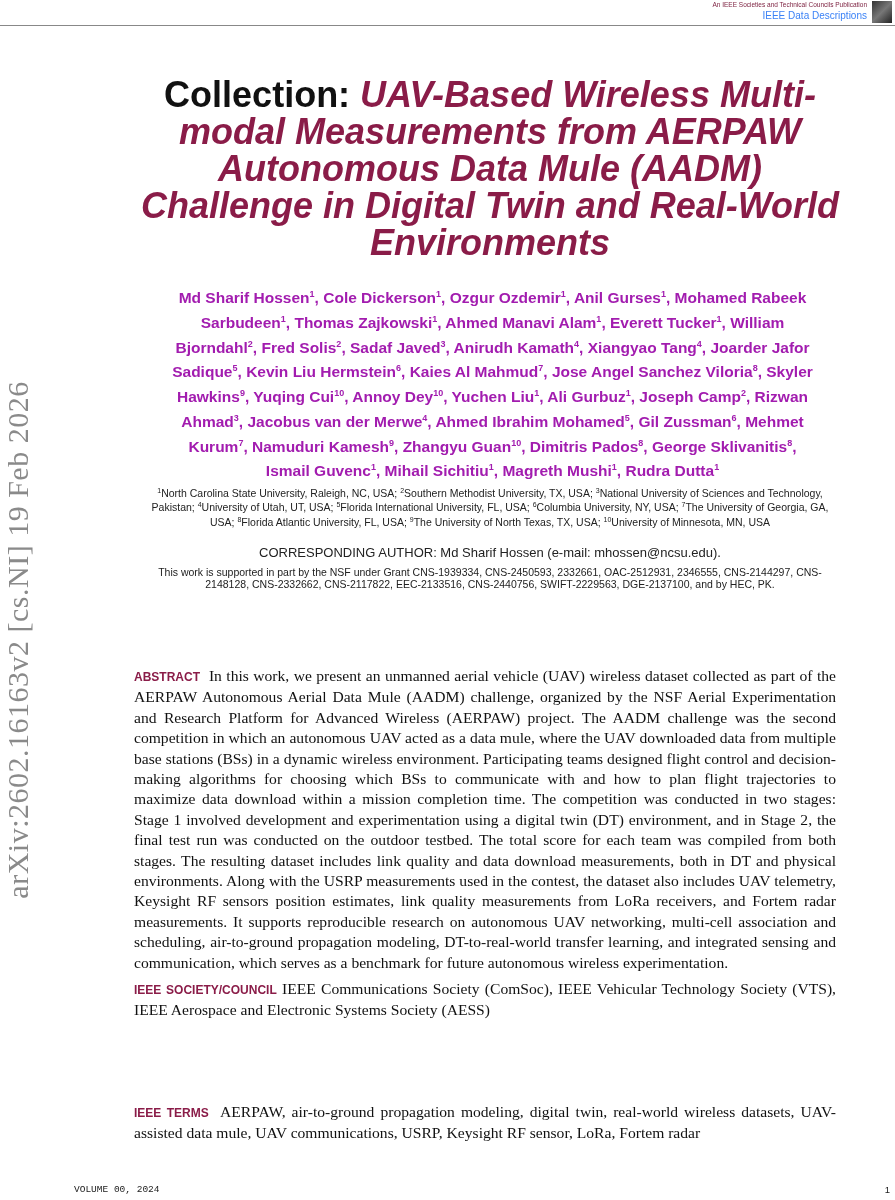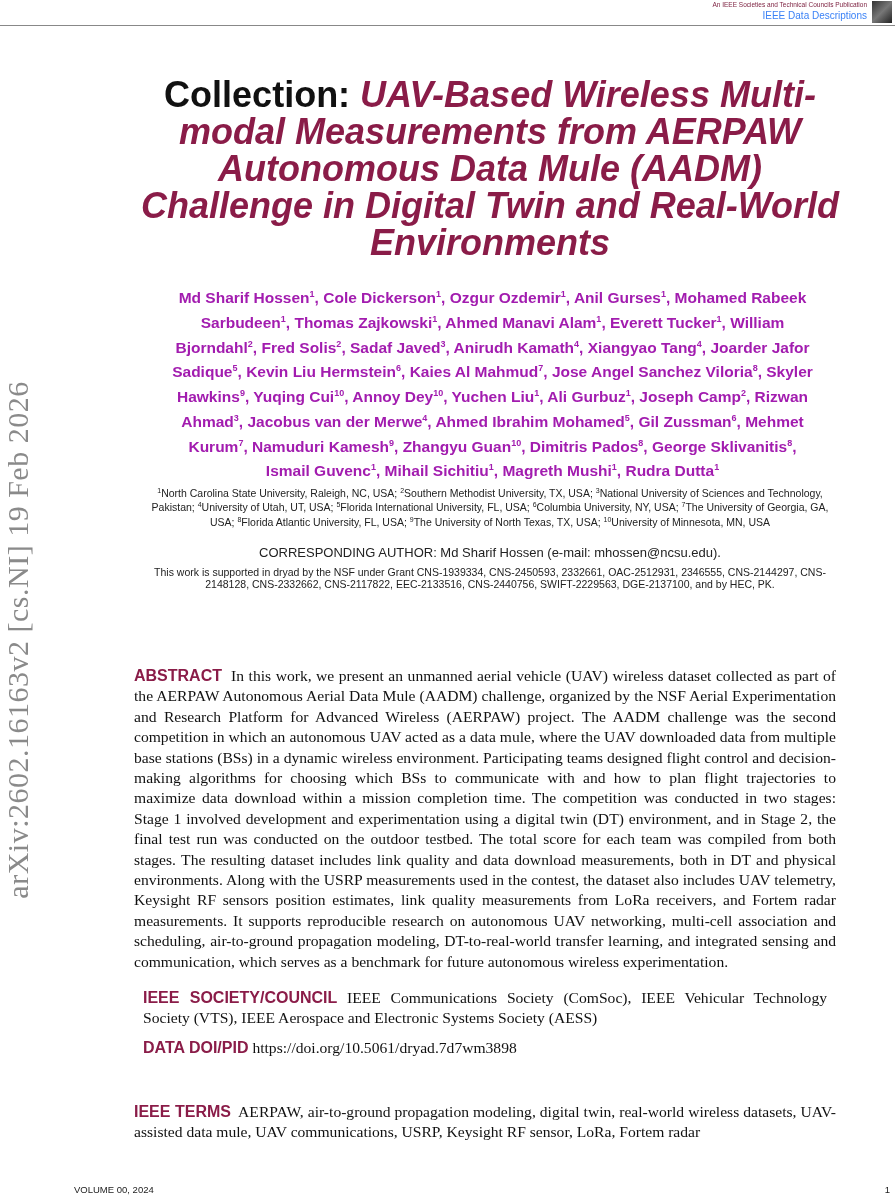--- a/index.html
+++ b/index.html
@@ -14,25 +14,25 @@
     .title { position: absolute; left: 140px; top: 76px; width: 700px; text-align: center; font-family: "Liberation Sans", sans-serif; font-weight: bold; font-size: 36px; line-height: 37px; }
     .title .prefix { color: #111; font-style: normal; }
     .title .main { color: #8a1c48; font-style: italic; }
     .authors { position: absolute; left: 165px; top: 284px; width: 655px; text-align: center; font-family: "Liberation Sans", sans-serif; font-weight: bold; font-size: 15.5px; line-height: 21.6px; color: #a21caf; }
     .authors sup { font-size: 9px; }
     .affil { position: absolute; left: 150px; top: 484px; width: 680px; text-align: center; font-family: "Liberation Sans", sans-serif; font-size: 10.5px; line-height: 12px; color: #222; }
     .affil sup { font-size: 7px; }
     .corr { position: absolute; left: 150px; top: 545px; width: 680px; text-align: center; font-family: "Liberation Sans", sans-serif; font-size: 13px; color: #222; }
     .funding { position: absolute; left: 150px; top: 566px; width: 680px; text-align: center; font-family: "Liberation Sans", sans-serif; font-size: 10.5px; line-height: 12px; color: #222; }
     .abstract { position: absolute; left: 134px; top: 666px; width: 702px; text-align: justify; font-size: 15.6px; line-height: 20.4px; color: #111; }
-    .kw { font-family: "Liberation Sans", sans-serif; font-weight: bold; color: #8a1c48; font-size: 16px; }
+    .kw { font-family: "Liberation Sans", sans-serif; font-weight: bold; color: #8a1c48; font-size: 12px; }
     .meta-block { position: absolute; left: 134px; top: 979px; width: 702px; text-align: justify; font-size: 15.6px; line-height: 20.4px; }
-    .meta-block p { margin: 9px; }
+    .meta-block p { margin: 0; }
     .index-terms { position: absolute; left: 134px; top: 1102px; width: 702px; text-align: justify; font-size: 15.6px; line-height: 20.4px; }
-    .footer-left { position: absolute; left: 74px; top: 1184px; font-family: Liberation Sans, sans-serif; font-size: 9.5px; color: #222; }
+    .footer-left { position: absolute; left: 74px; top: 1184px; font-family: Liberation Mono, monospace; font-size: 9.5px; color: #222; }
     .footer-right { position: absolute; right: 5px; top: 1184px; font-family: "Liberation Sans", sans-serif; font-size: 9.5px; color: #222; }
   </style>
 </head>
 <body>
 
 <div class="brand">
   <div class="brand-sub">An IEEE Societies and Technical Councils Publication</div>
   <div class="brand-main" style="margin-right:0;">IEEE Data Descriptions</div>
 </div>
 <div class="brand-thumb"></div>
@@ -45,35 +45,31 @@
 <h1 class="title" style="margin:0;">
   <span class="prefix">Collection: </span><span class="main">UAV-Based Wireless Multi-modal Measurements from AERPAW Autonomous Data Mule (AADM) Challenge in Digital Twin and Real-World Environments</span>
 </h1>
 
 <div class="authors" id="authors"><span>Md Sharif Hossen<sup>1</sup></span>, <span>Cole Dickerson<sup>1</sup></span>, <span>Ozgur Ozdemir<sup>1</sup></span>, <span>Anil Gurses<sup>1</sup></span>, <span>Mohamed Rabeek Sarbudeen<sup>1</sup></span>, <span>Thomas Zajkowski<sup>1</sup></span>, <span>Ahmed Manavi Alam<sup>1</sup></span>, <span>Everett Tucker<sup>1</sup></span>, <span>William Bjorndahl<sup>2</sup></span>, <span>Fred Solis<sup>2</sup></span>, <span>Sadaf Javed<sup>3</sup></span>, <span>Anirudh Kamath<sup>4</sup></span>, <span>Xiangyao Tang<sup>4</sup></span>, <span>Joarder Jafor Sadique<sup>5</sup></span>, <span>Kevin Liu Hermstein<sup>6</sup></span>, <span>Kaies Al Mahmud<sup>7</sup></span>, <span>Jose Angel Sanchez Viloria<sup>8</sup></span>, <span>Skyler Hawkins<sup>9</sup></span>, <span>Yuqing Cui<sup>10</sup></span>, <span>Annoy Dey<sup>10</sup></span>, <span>Yuchen Liu<sup>1</sup></span>, <span>Ali Gurbuz<sup>1</sup></span>, <span>Joseph Camp<sup>2</sup></span>, <span>Rizwan Ahmad<sup>3</sup></span>, <span>Jacobus van der Merwe<sup>4</sup></span>, <span>Ahmed Ibrahim Mohamed<sup>5</sup></span>, <span>Gil Zussman<sup>6</sup></span>, <span>Mehmet Kurum<sup>7</sup></span>, <span>Namuduri Kamesh<sup>9</sup></span>, <span>Zhangyu Guan<sup>10</sup></span>, <span>Dimitris Pados<sup>8</sup></span>, <span>George Sklivanitis<sup>8</sup></span>, <span>Ismail Guvenc<sup>1</sup></span>, <span>Mihail Sichitiu<sup>1</sup></span>, <span>Magreth Mushi<sup>1</sup></span>, <span>Rudra Dutta<sup>1</sup></span></div>
 
 <div class="affil" id="affil"><span><sup>1</sup>North Carolina State University, Raleigh, NC, USA;</span> <span><sup>2</sup>Southern Methodist University, TX, USA;</span> <span><sup>3</sup>National University of Sciences and Technology, Pakistan;</span> <span><sup>4</sup>University of Utah, UT, USA;</span> <span><sup>5</sup>Florida International University, FL, USA;</span> <span><sup>6</sup>Columbia University, NY, USA;</span> <span><sup>7</sup>The University of Georgia, GA, USA;</span> <span><sup>8</sup>Florida Atlantic University, FL, USA;</span> <span><sup>9</sup>The University of North Texas, TX, USA;</span> <span><sup>10</sup>University of Minnesota, MN, USA</span></div>
 
 <div class="corr">CORRESPONDING AUTHOR: Md Sharif Hossen (e-mail: mhossen@ncsu.edu).</div>
 
-<div class="funding">This work is supported in dryad by the NSF under Grant CNS-1939334, CNS-2450593, 2332661, OAC-2512931, 2346555, CNS-2144297, CNS-2148128, CNS-2332662, CNS-2117822, EEC-2133516, CNS-2440756, SWIFT-2229563, DGE-2137100, and by HEC, PK.</div>
+<div class="funding">This work is supported in part by the NSF under Grant CNS-1939334, CNS-2450593, 2332661, OAC-2512931, 2346555, CNS-2144297, CNS-2148128, CNS-2332662, CNS-2117822, EEC-2133516, CNS-2440756, SWIFT-2229563, DGE-2137100, and by HEC, PK.</div>
 
 <div class="abstract">
   <span class="kw">ABSTRACT</span>&nbsp;
   <span>In this work, we present an unmanned aerial vehicle (UAV) wireless dataset collected as part of the AERPAW Autonomous Aerial Data Mule (AADM) challenge, organized by the NSF Aerial Experimentation and Research Platform for Advanced Wireless (AERPAW) project. The AADM challenge was the second competition in which an autonomous UAV acted as a data mule, where the UAV downloaded data from multiple base stations (BSs) in a dynamic wireless environment. Participating teams designed flight control and decision-making algorithms for choosing which BSs to communicate with and how to plan flight trajectories to maximize data download within a mission completion time. The competition was conducted in two stages: Stage 1 involved development and experimentation using a digital twin (DT) environment, and in Stage 2, the final test run was conducted on the outdoor testbed. The total score for each team was compiled from both stages. The resulting dataset includes link quality and data download measurements, both in DT and physical environments. Along with the USRP measurements used in the contest, the dataset also includes UAV telemetry, Keysight RF sensors position estimates, link quality measurements from LoRa receivers, and Fortem radar measurements. It supports reproducible research on autonomous UAV networking, multi-cell association and scheduling, air-to-ground propagation modeling, DT-to-real-world transfer learning, and integrated sensing and communication, which serves as a benchmark for future autonomous wireless experimentation.</span>
 </div>
 
 <div class="meta-block">
   <p>
     <span class="kw">IEEE SOCIETY/COUNCIL</span>
     <span>IEEE Communications Society (ComSoc), IEEE Vehicular Technology Society (VTS), IEEE Aerospace and Electronic Systems Society (AESS)</span>
-  </p>
-  <p>
-    <span class="kw">DATA DOI/PID</span>
-    <span>https://doi.org/10.5061/dryad.7d7wm3898</span>
   </p>
 </div>
 
 <div class="index-terms">
   <span class="kw">IEEE TERMS</span>&nbsp;
   <span>AERPAW, air-to-ground propagation modeling, digital twin, real-world wireless datasets, UAV-assisted data mule, UAV communications, USRP, Keysight RF sensor, LoRa, Fortem radar</span>
 </div>
 
 <div class="footer-left">VOLUME 00, 2024</div>
 <div class="footer-right">1</div>

